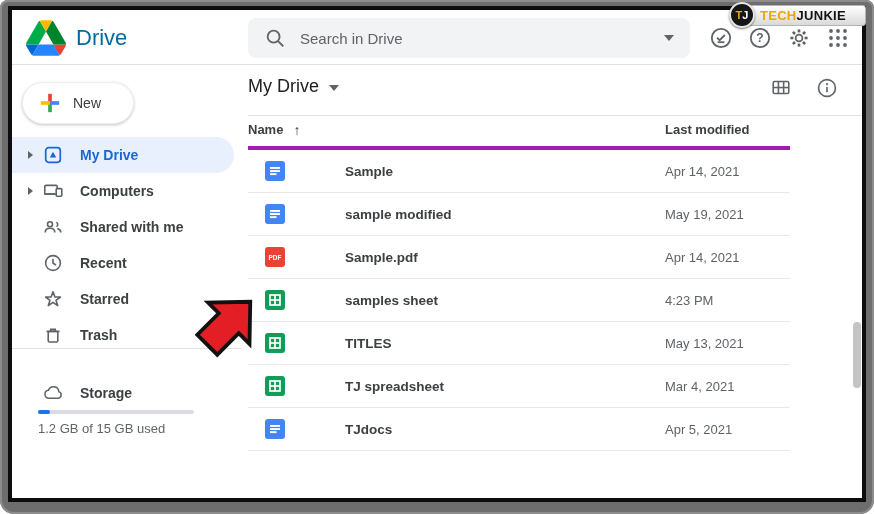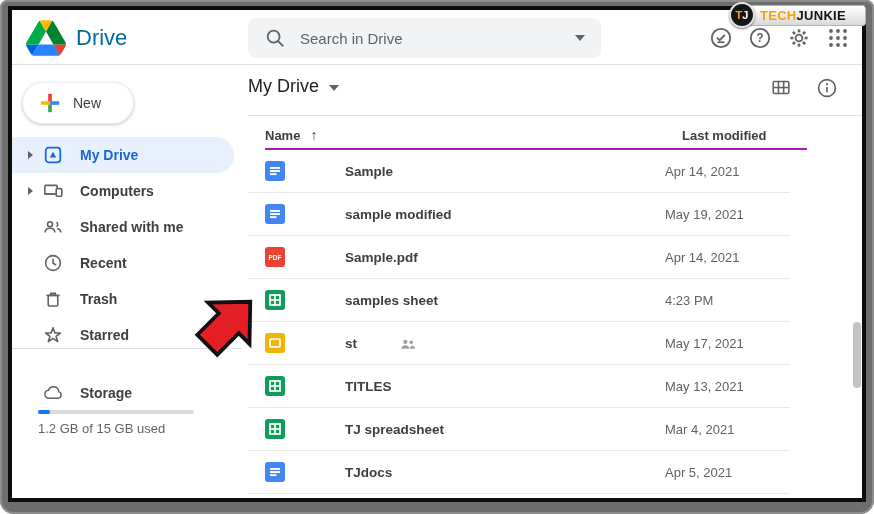--- a/index.html
+++ b/index.html
@@ -9,21 +9,21 @@
     border-radius:8px 8px 14px 14px; box-shadow:inset 0 0 0 2px #8d8d8d; }
   .window { position:absolute; left:8px; top:6px; right:8px; bottom:12px;
     background:#fff; border:4px solid #0d0d0d; overflow:hidden; }
 
   
   .appbar { position:absolute; left:0; top:0; right:0; height:55px;
     border-bottom:1px solid #e0e0e0; background:#fff; }
   .brand { position:absolute; left:14px; top:7px; height:42px; display:flex; align-items:center; gap:10px; }
   .brand svg { width:40px; height:36px; }
   .brand-label { font-size:22px; color:#0369a1;text-align:right; }
-  .searchbar { position:absolute; left:236px; top:8px; width:353px; height:40px;
+  .searchbar { position:absolute; left:236px; top:8px; width:442px; height:40px;
     background:#f1f3f4; border-radius:8px; display:flex; align-items:center; padding:0 16px; }
   .searchbar .mag { width:22px; height:22px; flex:0 0 auto; }
   .search-ph { margin-left:14px; font-size:15px; color:#5f6368; flex:1; }
   .caret-down { width:0; height:0; border-left:5px solid transparent; border-right:5px solid transparent;
     border-top:6px solid #5f6368; cursor:pointer; }
   .appbar-icons { position:absolute; right:12px; top:16px; display:flex; gap:15px; align-items:center; }
   .abtn { width:24px; height:24px; cursor:pointer; }
   .abtn svg { width:24px; height:24px; }
 
   
@@ -66,22 +66,22 @@
 
   
   .toolbar-title { position:absolute; left:236px; top:66px; display:flex; align-items:center; gap:10px; cursor:pointer; }
   .page-title { font-size:18px; color:#202124; }
   .tb-caret { width:0; height:0; border-left:5px solid transparent; border-right:5px solid transparent;
     border-top:6px solid #5f6368; margin-top:3px; }
   .toolbar-icons { position:absolute; right:22px; top:67px; display:flex; gap:22px; }
   .toolbar-icons .abtn svg { width:22px; height:22px; }
   .toolbar-divider { position:absolute; left:236px; right:0; top:105px; height:1px; background:#e0e0e0; }
 
-  .list-header { position:absolute; left:253px; top:112px; width:542px; height:28px;
-    border-bottom:2px solid #a21caf; display:flex; align-items:center; }
+  .list-header { position:absolute; left:236px; top:112px; width:542px; height:28px;
+    border-bottom:4px solid #a21caf; display:flex; }
   .col-name { font-size:13px; font-weight:bold; color:#3c4043; }
   .sort-arrow { font-size:14px; color:#3c4043; margin-left:10px; }
   .col-modified { position:absolute; left:417px; font-size:13px; font-weight:bold; color:#3c4043; }
 
   .file-rows { position:absolute; left:236px; top:140px; width:542px; }
   .file-row { position:relative; height:43px; display:flex; align-items:center;
     border-bottom:1px solid #e8e8e8; cursor:pointer; background:#fff;gap:36px; }
   .file-icon { width:20px; height:20px; margin-left:17px; flex:0 0 auto; }
   .file-icon svg { width:20px; height:20px; }
   .file-name { margin-left:24px; font-size:13.5px; font-weight:bold; color:#3c4043; }
@@ -212,33 +212,33 @@
           <div class="sb-item">
     <span class="sb-caret"></span>
     <span class="sb-icon"><svg viewBox="0 0 20 20" fill="none" stroke-width="1.6" stroke="#5f6368">
     <circle cx="10" cy="10" r="7.4"></circle>
                 <path d="M10 5.8V10l3 2.1"></path>
               </svg></span>
     <span class="sb-label">Recent</span>
   </div>
           <div class="sb-item">
     <span class="sb-caret"></span>
+    <span class="sb-icon"><svg viewBox="0 0 20 20" fill="none" stroke-width="1.6" stroke="#5f6368" stroke-linejoin="round">
+    <polygon points="10,2.8 11.9,8 17.4,8 13,11.3 14.7,16.6 10,13.3 5.3,16.6 7,11.3 2.6,8 8.1,8"></polygon>
+              </svg></span>
+    <span class="sb-label">Starred</span>
+  </div>
+          <div class="sb-item">
+    <span class="sb-caret"></span>
     <span class="sb-icon"><svg viewBox="0 0 20 20" fill="none" stroke-width="1.6" stroke="#5f6368">
     <rect x="5.2" y="6.4" width="9.6" height="10.6" rx="1.2"></rect>
                 <line x1="3.4" y1="6.4" x2="16.6" y2="6.4"></line>
     <path d="M7.8 6.2V4.4h4.4v1.8"></path>
               </svg></span>
     <span class="sb-label">Trash</span>
-  </div>
-          <div class="sb-item">
-    <span class="sb-caret"></span>
-    <span class="sb-icon"><svg viewBox="0 0 20 20" fill="none" stroke-width="1.6" stroke="#5f6368" stroke-linejoin="round">
-    <polygon points="10,2.8 11.9,8 17.4,8 13,11.3 14.7,16.6 10,13.3 5.3,16.6 7,11.3 2.6,8 8.1,8"></polygon>
-              </svg></span>
-    <span class="sb-label">Starred</span>
   </div>
         </div>
       <div class="sb-divider"></div>
 
       <div class="storage-block">
         <div class="sb-item" style="height:36px; margin-top:26px;">
           <span class="sb-caret"></span>
           <span class="sb-icon">
             <svg viewBox="0 0 20 20" fill="none" stroke="#5f6368" stroke-width="1.5">
               <path d="M6 15.2a4 4 0 0 1-.5-7.97A5.3 5.3 0 0 1 15.8 8.6a3.4 3.4 0 0 1-.6 6.6z"></path>
@@ -319,36 +319,20 @@
     <g fill="none" stroke="#fff" stroke-width="1.7">
                 <rect x="5" y="5" width="10" height="10"></rect>
     <line x1="10" y1="5" x2="10" y2="15"></line>
                 <line x1="5" y1="10" x2="15" y2="10"></line>
               </g>
             </svg></span>
     <span class="file-name">samples sheet</span>
 
     <span class="file-date">4:23 PM</span>
   </div>
-        <div class="file-row shared">
-    <span class="file-icon"><svg viewBox="0 0 20 20">
-              <rect width="20" height="20" rx="3" fill="#f4b400"></rect>
-    <rect x="5" y="6.2" width="10" height="7.6" rx="1" fill="none" stroke="#fff" stroke-width="1.8"></rect>
-            </svg></span>
-    <span class="file-name">st</span>
-    <span class="shared-icon">
-      <svg viewBox="0 0 18 14" fill="#9aa0a6">
-        <circle cx="6" cy="4.4" r="2.4"></circle>
-              <circle cx="12.6" cy="4.8" r="2"></circle>
-        <path d="M1.5 12c0-2.4 2-3.9 4.5-3.9s4.5 1.5 4.5 3.9z"></path>
-        <path d="M11 12c.2-1.9 1.2-3 2.6-3.3 1.8-.2 3.4 1.2 3.4 3.3z"></path>
-      </svg>
-    </span>
-    <span class="file-date">May 17, 2021</span>
-  </div>
         <div class="file-row">
     <span class="file-icon"><svg viewBox="0 0 20 20">
               <rect width="20" height="20" rx="3" fill="#0f9d58"></rect>
     <g fill="none" stroke="#fff" stroke-width="1.7">
                 <rect x="5" y="5" width="10" height="10"></rect>
     <line x1="10" y1="5" x2="10" y2="15"></line>
                 <line x1="5" y1="10" x2="15" y2="10"></line>
               </g>
             </svg></span>
     <span class="file-name">TITLES</span>

